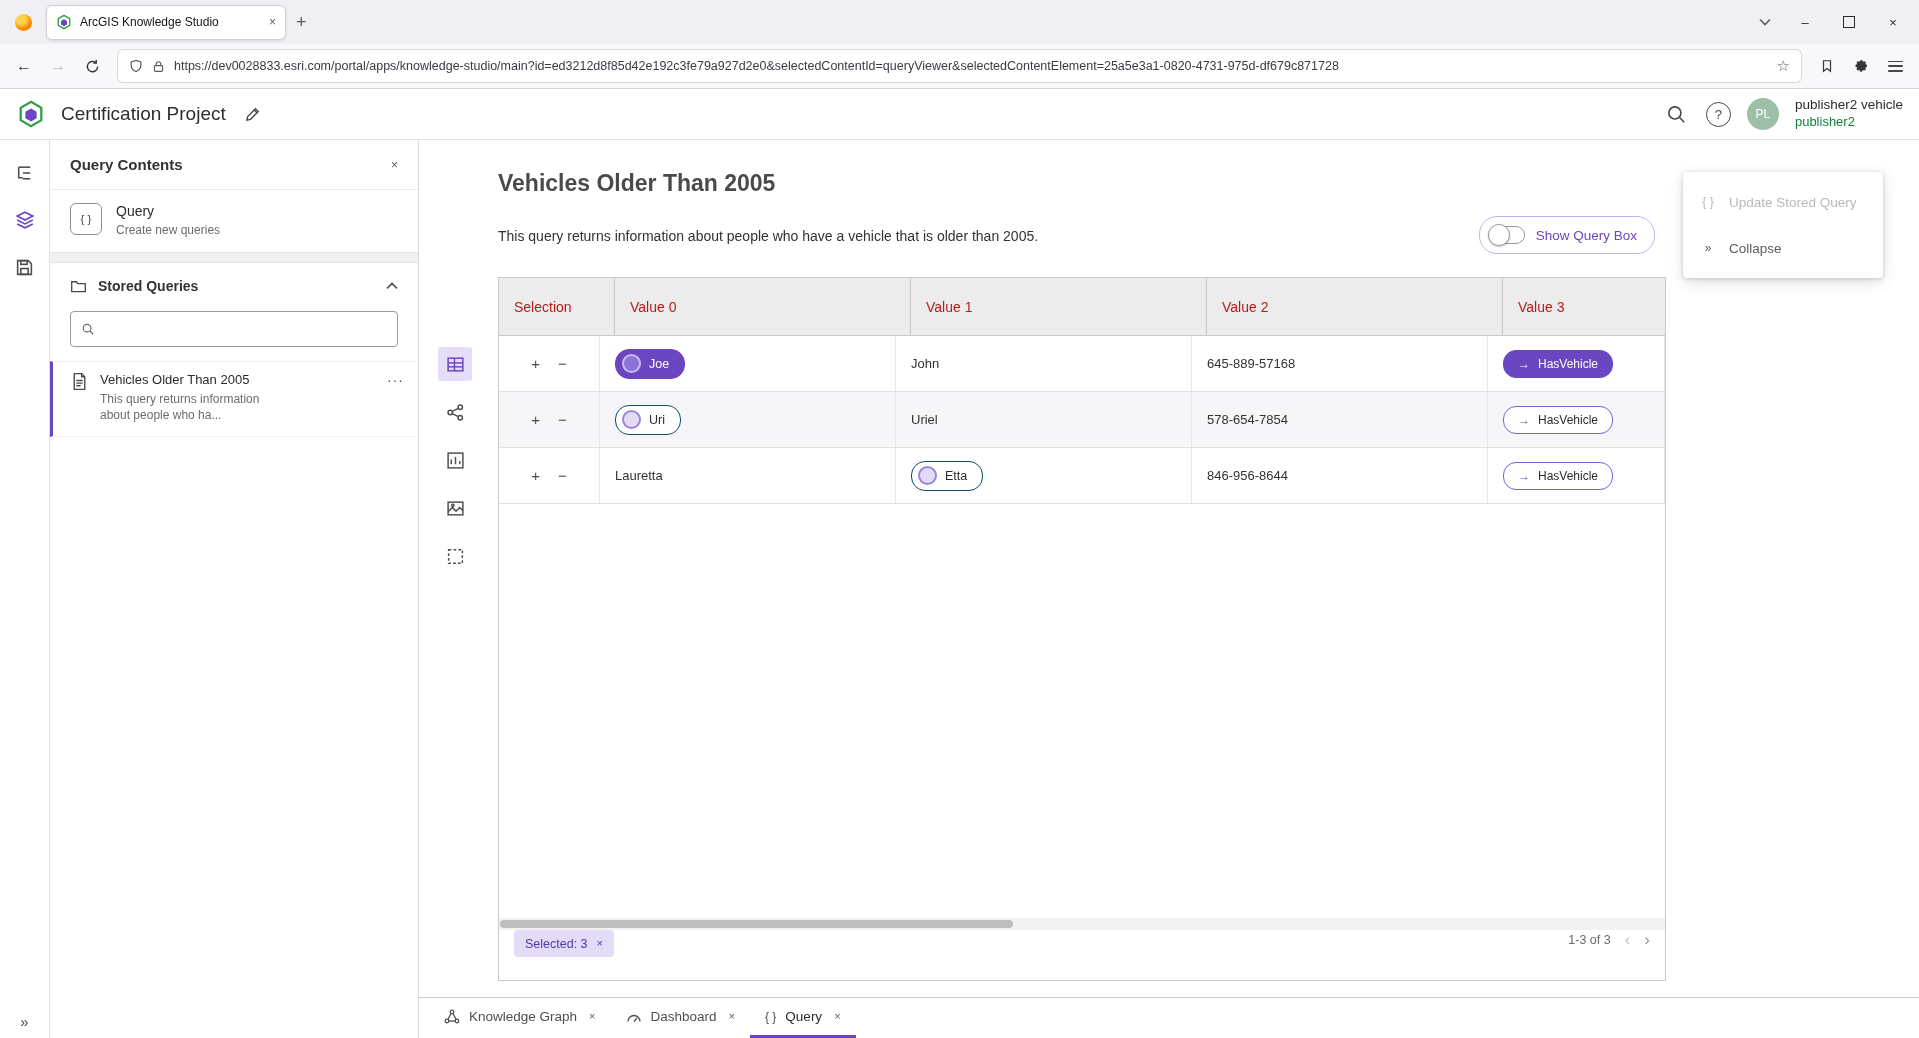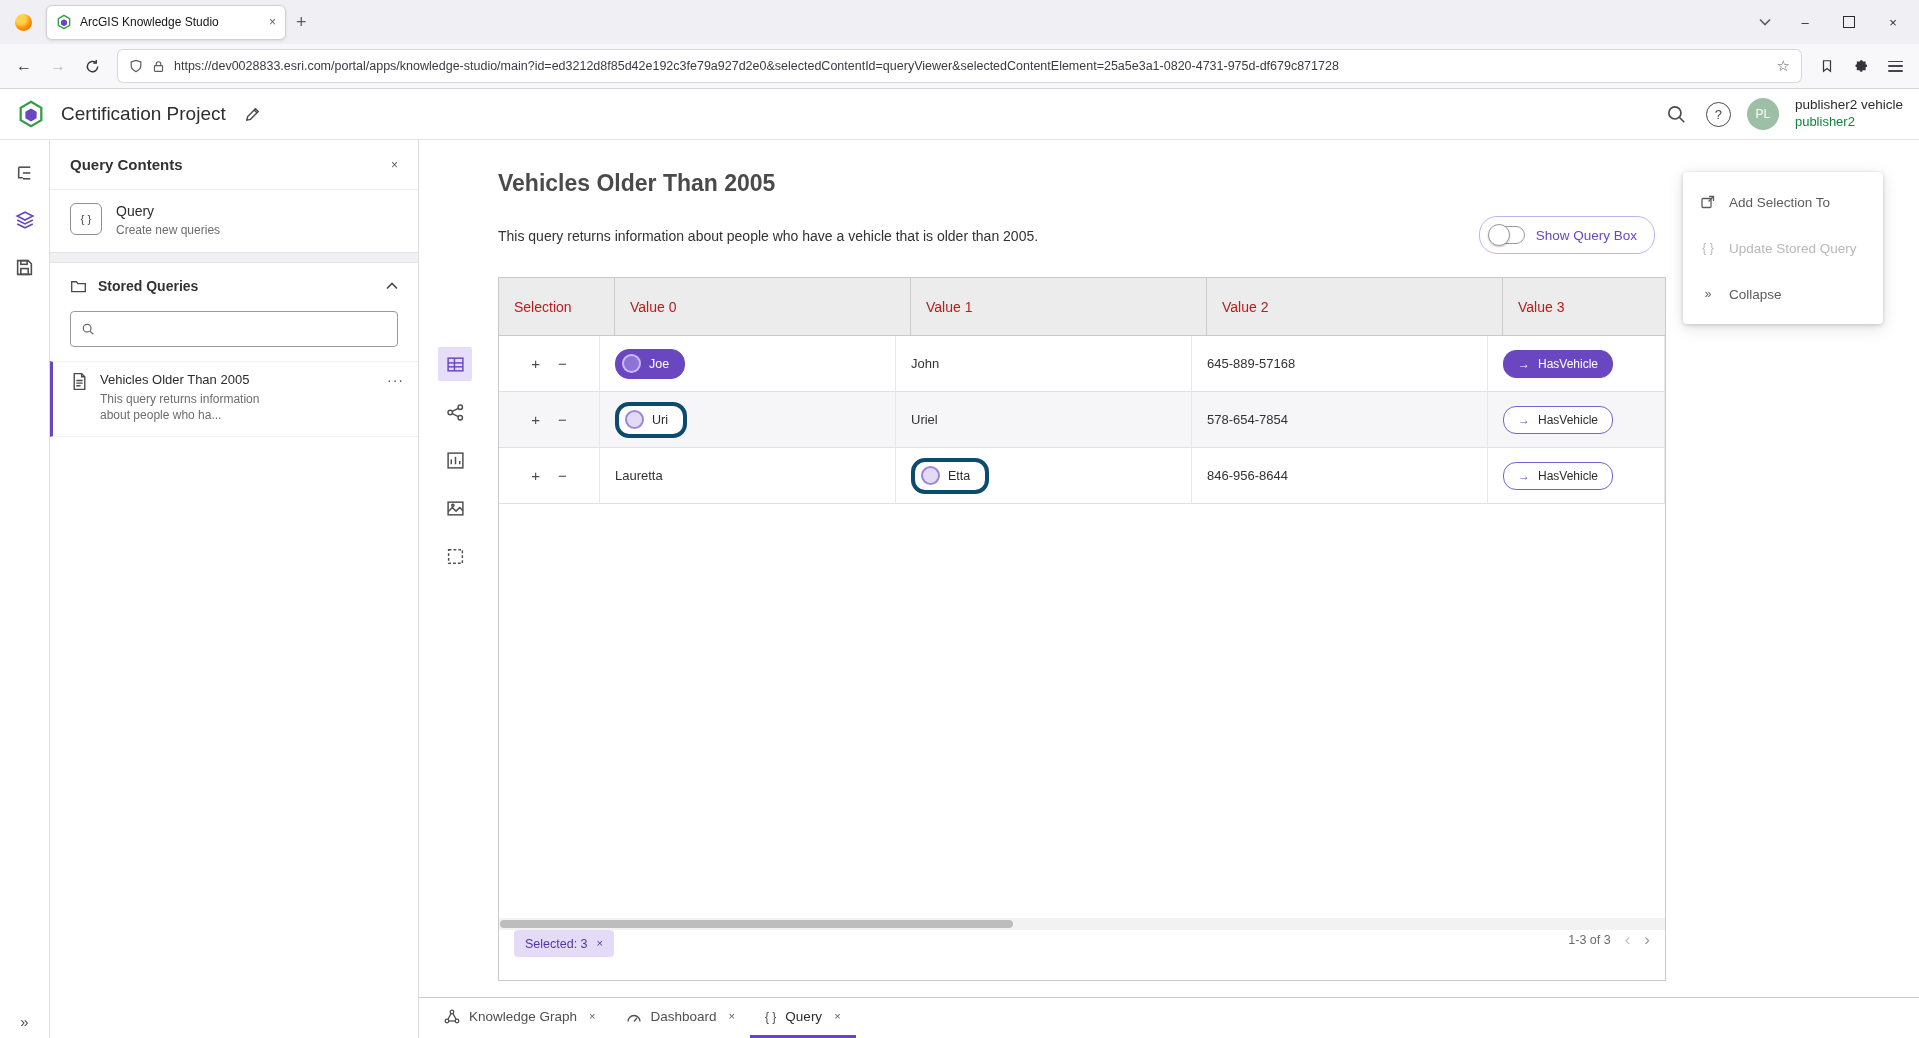--- a/index.html
+++ b/index.html
@@ -86,21 +86,21 @@
   .c0{width:100px;flex:none;}
   .c1,.c2,.c3{width:280px;flex:none;}
   .c4{flex:1;border-right:none;}
   .trow{display:flex;height:55px;border-bottom:1px solid #e2e2e2;flex:none;}
   .trow.alt{background:#f6f6f8;}
   .td{display:flex;align-items:center;padding-left:15px;font-size:13px;color:#323232;border-right:1px solid #e8e8e8;}
   .td.sel{justify-content:center;gap:18px;padding-left:0;}
   .rowbtn{font-size:15px;color:#4a4a4a;line-height:1;}
   .epill{display:inline-flex;align-items:center;gap:8px;height:28px;border-radius:14px;padding:0 15px 0 6px;font-size:12.5px;}
   .epill.filled{background:#6b46c1;border:1px solid #6b46c1;color:#fff;}
-  .epill.outline{background:#fff;border:4px solid #0c4a6e;color:#2b2b2b;}
+  .epill.outline{background:#fff;border:1px solid #0c4a6e;color:#2b2b2b;}
   .edot{width:15px;height:15px;border-radius:50%;flex:none;}
   .epill.filled .edot{background:#8d72d8;border:2px solid #cabaf2;}
   .epill.outline .edot{background:#e3dbf6;border:2px solid #9c86da;}
   .rpill{display:inline-flex;align-items:center;gap:8px;height:26px;border-radius:13px;padding:0 14px;font-size:12px;}
   .rpill.filled{background:#6b46c1;border:1px solid #6b46c1;color:#fff;}
   .rpill.outline{background:#fff;border:1px solid #7a5fd0;color:#2b2b2b;}
   .rpill.outline .rel-arrow{color:#6b46c1;}
   .tbody-empty{flex:1;}
   .hscroll{height:12px;background:#f2f2f2;flex:none;position:relative;}
   .hthumb{position:absolute;left:1px;top:2px;height:8px;width:44%;background:#bdbdbd;border-radius:4px;}
@@ -445,30 +445,20 @@
             </span>
             <span class="pager">
               <span>1-3 of 3</span>
               <span class="pg-prev">‹</span>
               <span class="pg-next">›</span>
             </span>
           </div>
         </div>
 
         <div class="ctx-menu">
-          <div class="menu-item">
-            <span>
-              <svg width="16" height="16" viewBox="0 0 16 16" fill="none" stroke="currentColor" stroke-width="1.3">
-                  <rect x="2" y="4.5" width="9" height="9" rx="1"></rect>
-                  <path d="M9 2.5h4.5V7"></path>
-                  <path d="M13.5 2.5L8.5 7.5"></path>
-                </svg>
-            </span>
-            <span>Add Selection To</span>
-          </div>
           <div class="menu-item disabled">
             <span class="mi-glyph">{ }</span>
             <span>Update Stored Query</span>
           </div>
           <div class="menu-item">
             <span class="mi-glyph">»</span>
             <span>Collapse</span>
           </div>
         </div>
 

